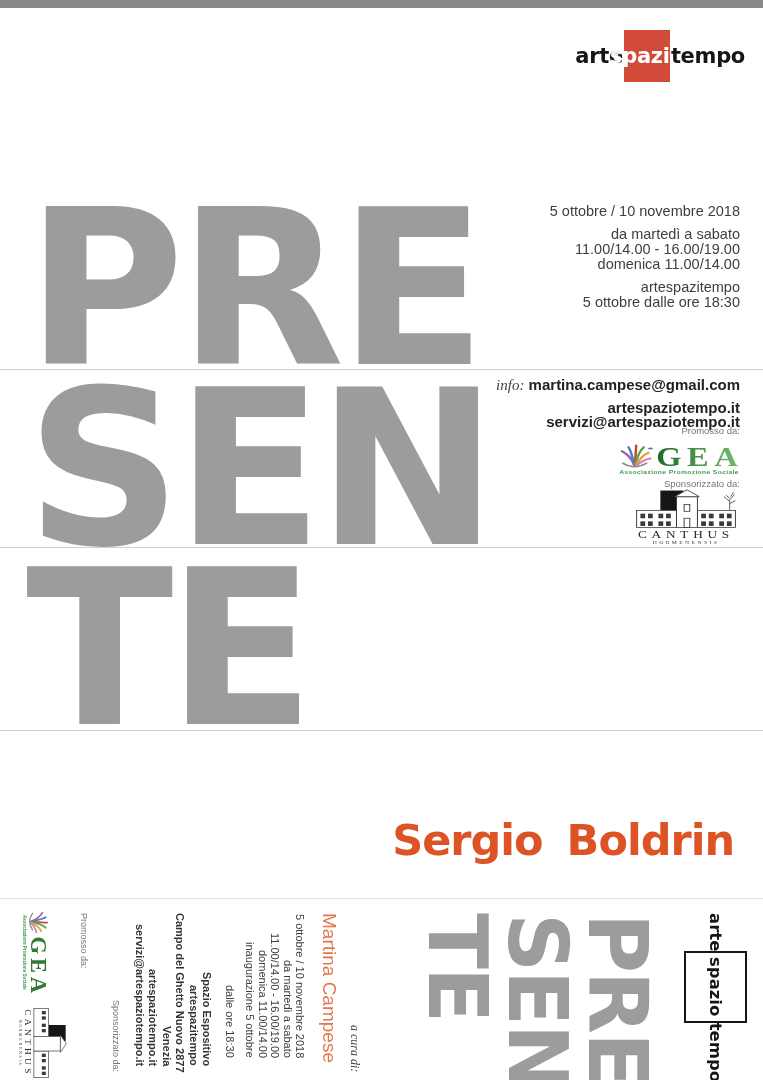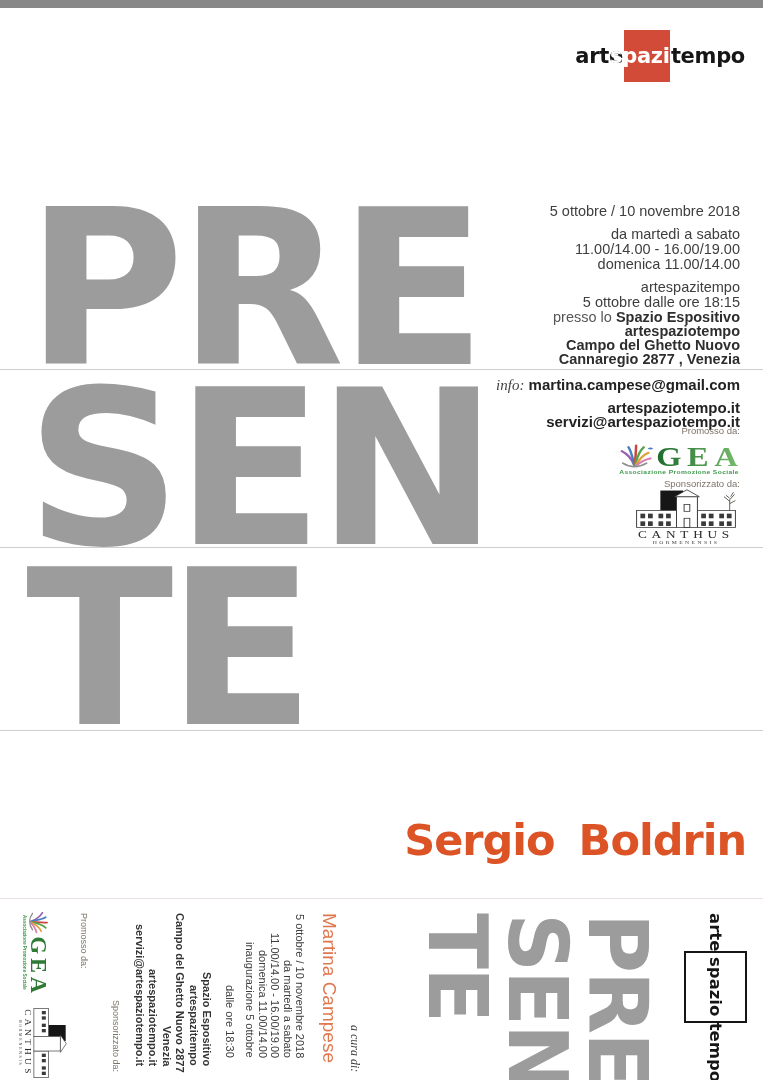--- a/index.html
+++ b/index.html
@@ -27,21 +27,21 @@
   .venueb .lite{font-weight:normal;color:#555;}
   .contacts{font-size:15px;line-height:14px;color:#222;font-weight:bold;}
   .contacts .ital{font-weight:normal;font-style:italic;font-family:"Liberation Serif",serif;color:#444;}
   .contacts .mt{margin-top:9px;}
   .small-label{font-size:9.5px;color:#7d7468;font-weight:normal;}
   
   .curator{position:absolute;top:727px;right:23px;text-align:right;white-space:nowrap;}
   .curator .lbl{font-family:"Liberation Serif",serif;font-style:italic;font-size:14px;color:#3f3f3f;}
   .curator .nm{font-size:21px;color:#e0784f;letter-spacing:0.5px;}
   
-  .artists{position:absolute;top:811px;right:17px;text-align:left;
+  .artists{position:absolute;top:811px;right:29px;text-align:left;
     font-family:"DejaVu Sans",sans-serif;font-weight:bold;font-size:43px;line-height:42px;
     letter-spacing:-1px;word-spacing:10px;color:#dc5426;white-space:nowrap;}
   
   .strip{position:absolute;left:0;top:893px;width:763px;height:187px;}
   .strip-flow{position:absolute;right:16px;top:0;height:187px;box-sizing:border-box;
     padding:12px 0 16px 0;writing-mode:vertical-rl;white-space:nowrap;color:#3d3d3d;}
   .strip-flow>div{text-align:right;}
   .s-logo{text-align:left !important;line-height:64px;font-family:"DejaVu Sans",sans-serif;
     font-weight:bold;font-size:16.5px;color:#151515;margin-left:26px;}
   .s-logo .osq{border:2px solid #151515;padding:4px 20px;}
@@ -88,29 +88,23 @@
   <div class="trow" style="top:174px">PRE</div>
   <div class="trow" style="top:354px">SEN</div>
   <div class="trow" style="top:534px">TE</div>
 
   <div class="rcol sched" style="top:196px">
     <div>5 ottobre / 10 novembre  2018</div>
     <div class="mt">da martedì a sabato</div>
     <div>11.00/14.00  -  16.00/19.00</div>
     <div>domenica  11.00/14.00</div>
     <div class="mt">artespazitempo</div>
-    <div>5 ottobre dalle ore 18:15</div>
-  </div>
-
-  <div class="rcol venueb" style="top:302px">
-    <div><span class="lite">presso lo</span> <span>Spazio Espositivo</span></div>
-    <div>artespaziotempo</div>
-    <div>Campo del Ghetto Nuovo</div>
-    <div>Cannaregio 2877 , Venezia</div>
-  </div>
+    <div>5 ottobre dalle ore 18:30</div>
+  </div>
+
 
   <div class="rcol contacts" style="top:370px">
     <div><span class="ital">info:</span> <span>martina.campese@gmail.com</span></div>
     <div class="mt">artespaziotempo.it</div>
     <div>servizi@artespaziotempo.it</div>
   </div>
 
   <div class="rcol small-label" style="top:417px">Promosso da:</div>
 
   <svg style="position:absolute;right:21px;top:428px" width="124" height="40" viewBox="0 0 130 50" preserveAspectRatio="none">

